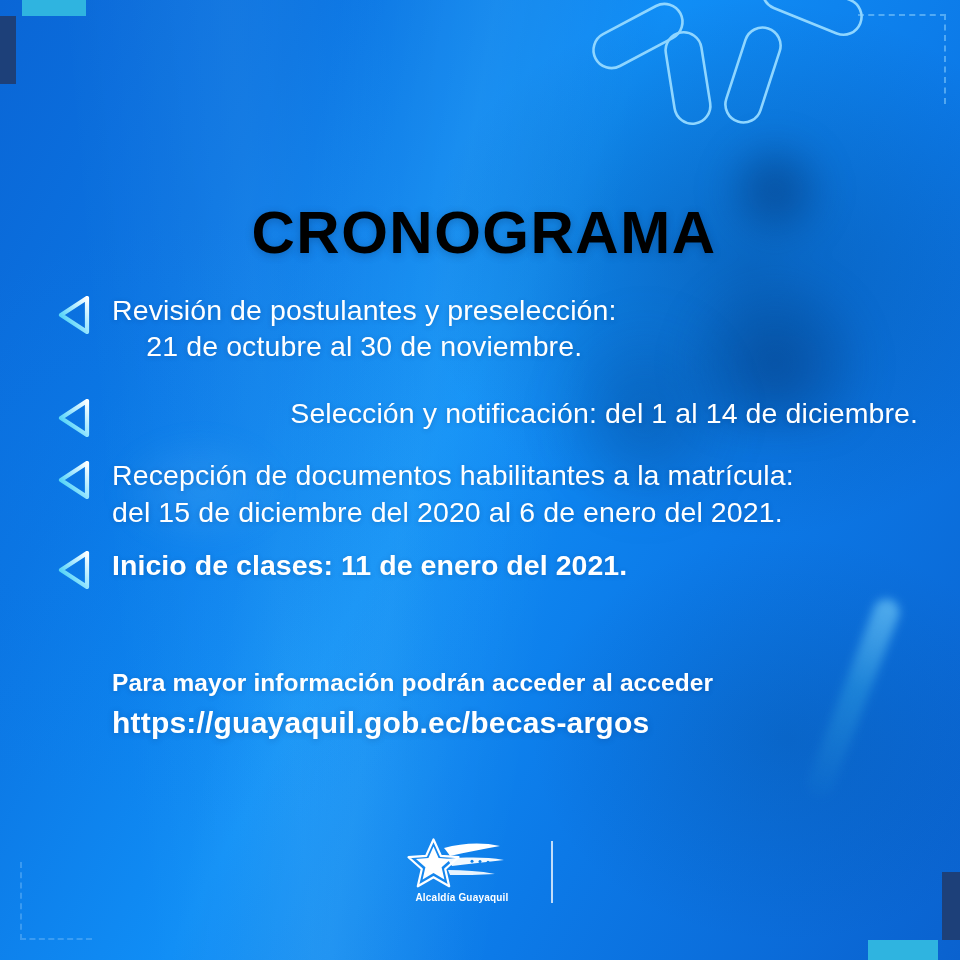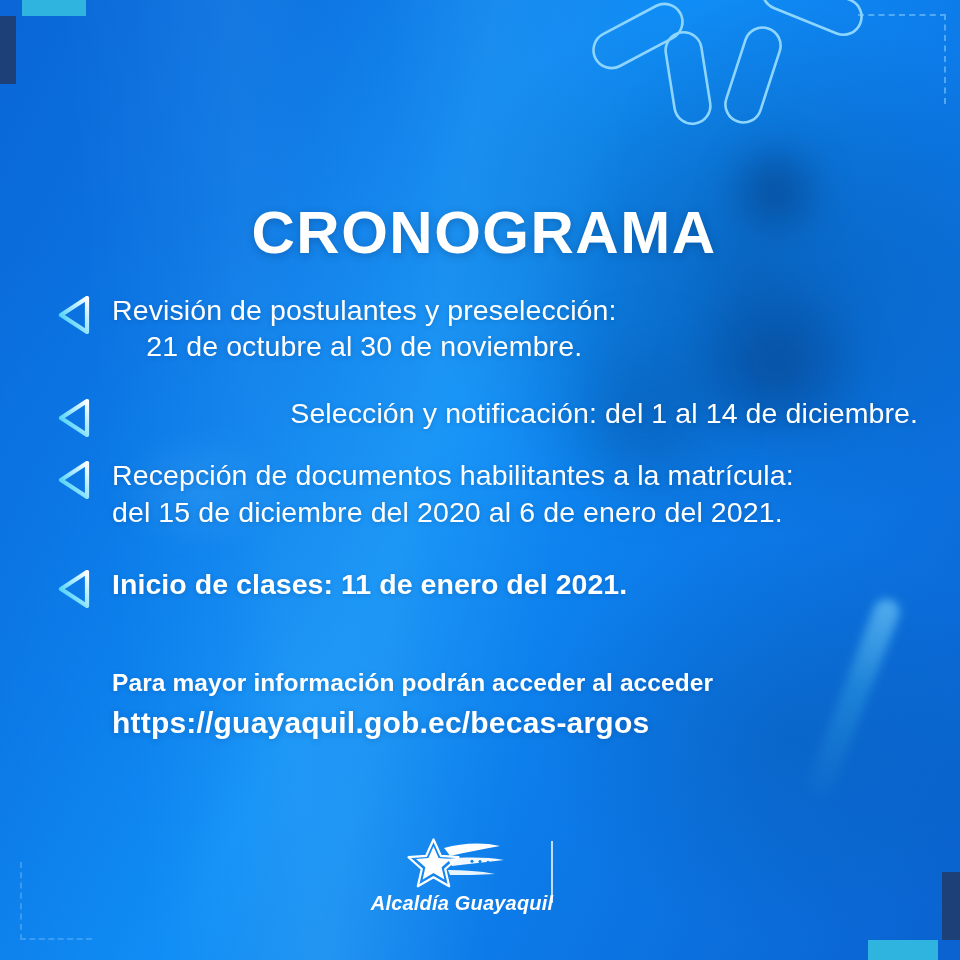--- a/index.html
+++ b/index.html
@@ -120,21 +120,21 @@
   }
 
   .title {
     position: absolute;
     left: 0; top: 198px;
     width: 960px;
     text-align: center;
     font-size: 60px;
     font-weight: 700;
     letter-spacing: 1.5px;
-    color: #ffffff;
+    color: #000000;
     text-shadow: 0 2px 9px rgba(0,40,90,0.30);
     padding-left: 8px;
   }
 
   .items {
     position: absolute;
     left: 58px; top: 292px;
     width: 860px;
   }
 
@@ -163,21 +163,21 @@
     text-shadow: 0 1px 5px rgba(0,40,90,0.22);
     white-space: pre-line;
   }
   .item-text.bold {
     font-weight: 700;
     letter-spacing: 0.05px;
   }
 
   .item.sp-1 { margin-bottom: 30px; text-align: center; }
   .item.sp-2 { margin-bottom: 26px; justify-content: flex-end; }
-  .item.sp-3 { margin-bottom: 36px; align-items: center; }
+  .item.sp-3 { margin-bottom: 17px; align-items: center; }
 
   .portal {
     position: absolute;
     left: 112px; top: 668px;
     width: 760px;
   }
   .portal-line {
     font-size: 24.5px;
     font-weight: 700;
     color: #ffffff;
@@ -207,23 +207,22 @@
   .brand-left {
     display: flex;
     flex-direction: column;
     align-items: center;
     width: 150px;
   }
   .brand-mark { width: 124px; height: 52px; }
   .brand-mark svg { width: 100%; height: 100%; }
   .brand-name {
     margin-top: 2px;
-    font-size: 20px;
-    font-weight: 700;
-    font-style: italic;
+    font-size: 10px;
+    font-weight: 700;
     color: #ffffff;
     letter-spacing: 0.2px;
     white-space: nowrap;
   }
   .brand-divider {
     width: 2px;
     height: 62px;
     background: rgba(255,255,255,0.75);
     margin: 0 20px 0 14px;
     align-self: flex-start;

